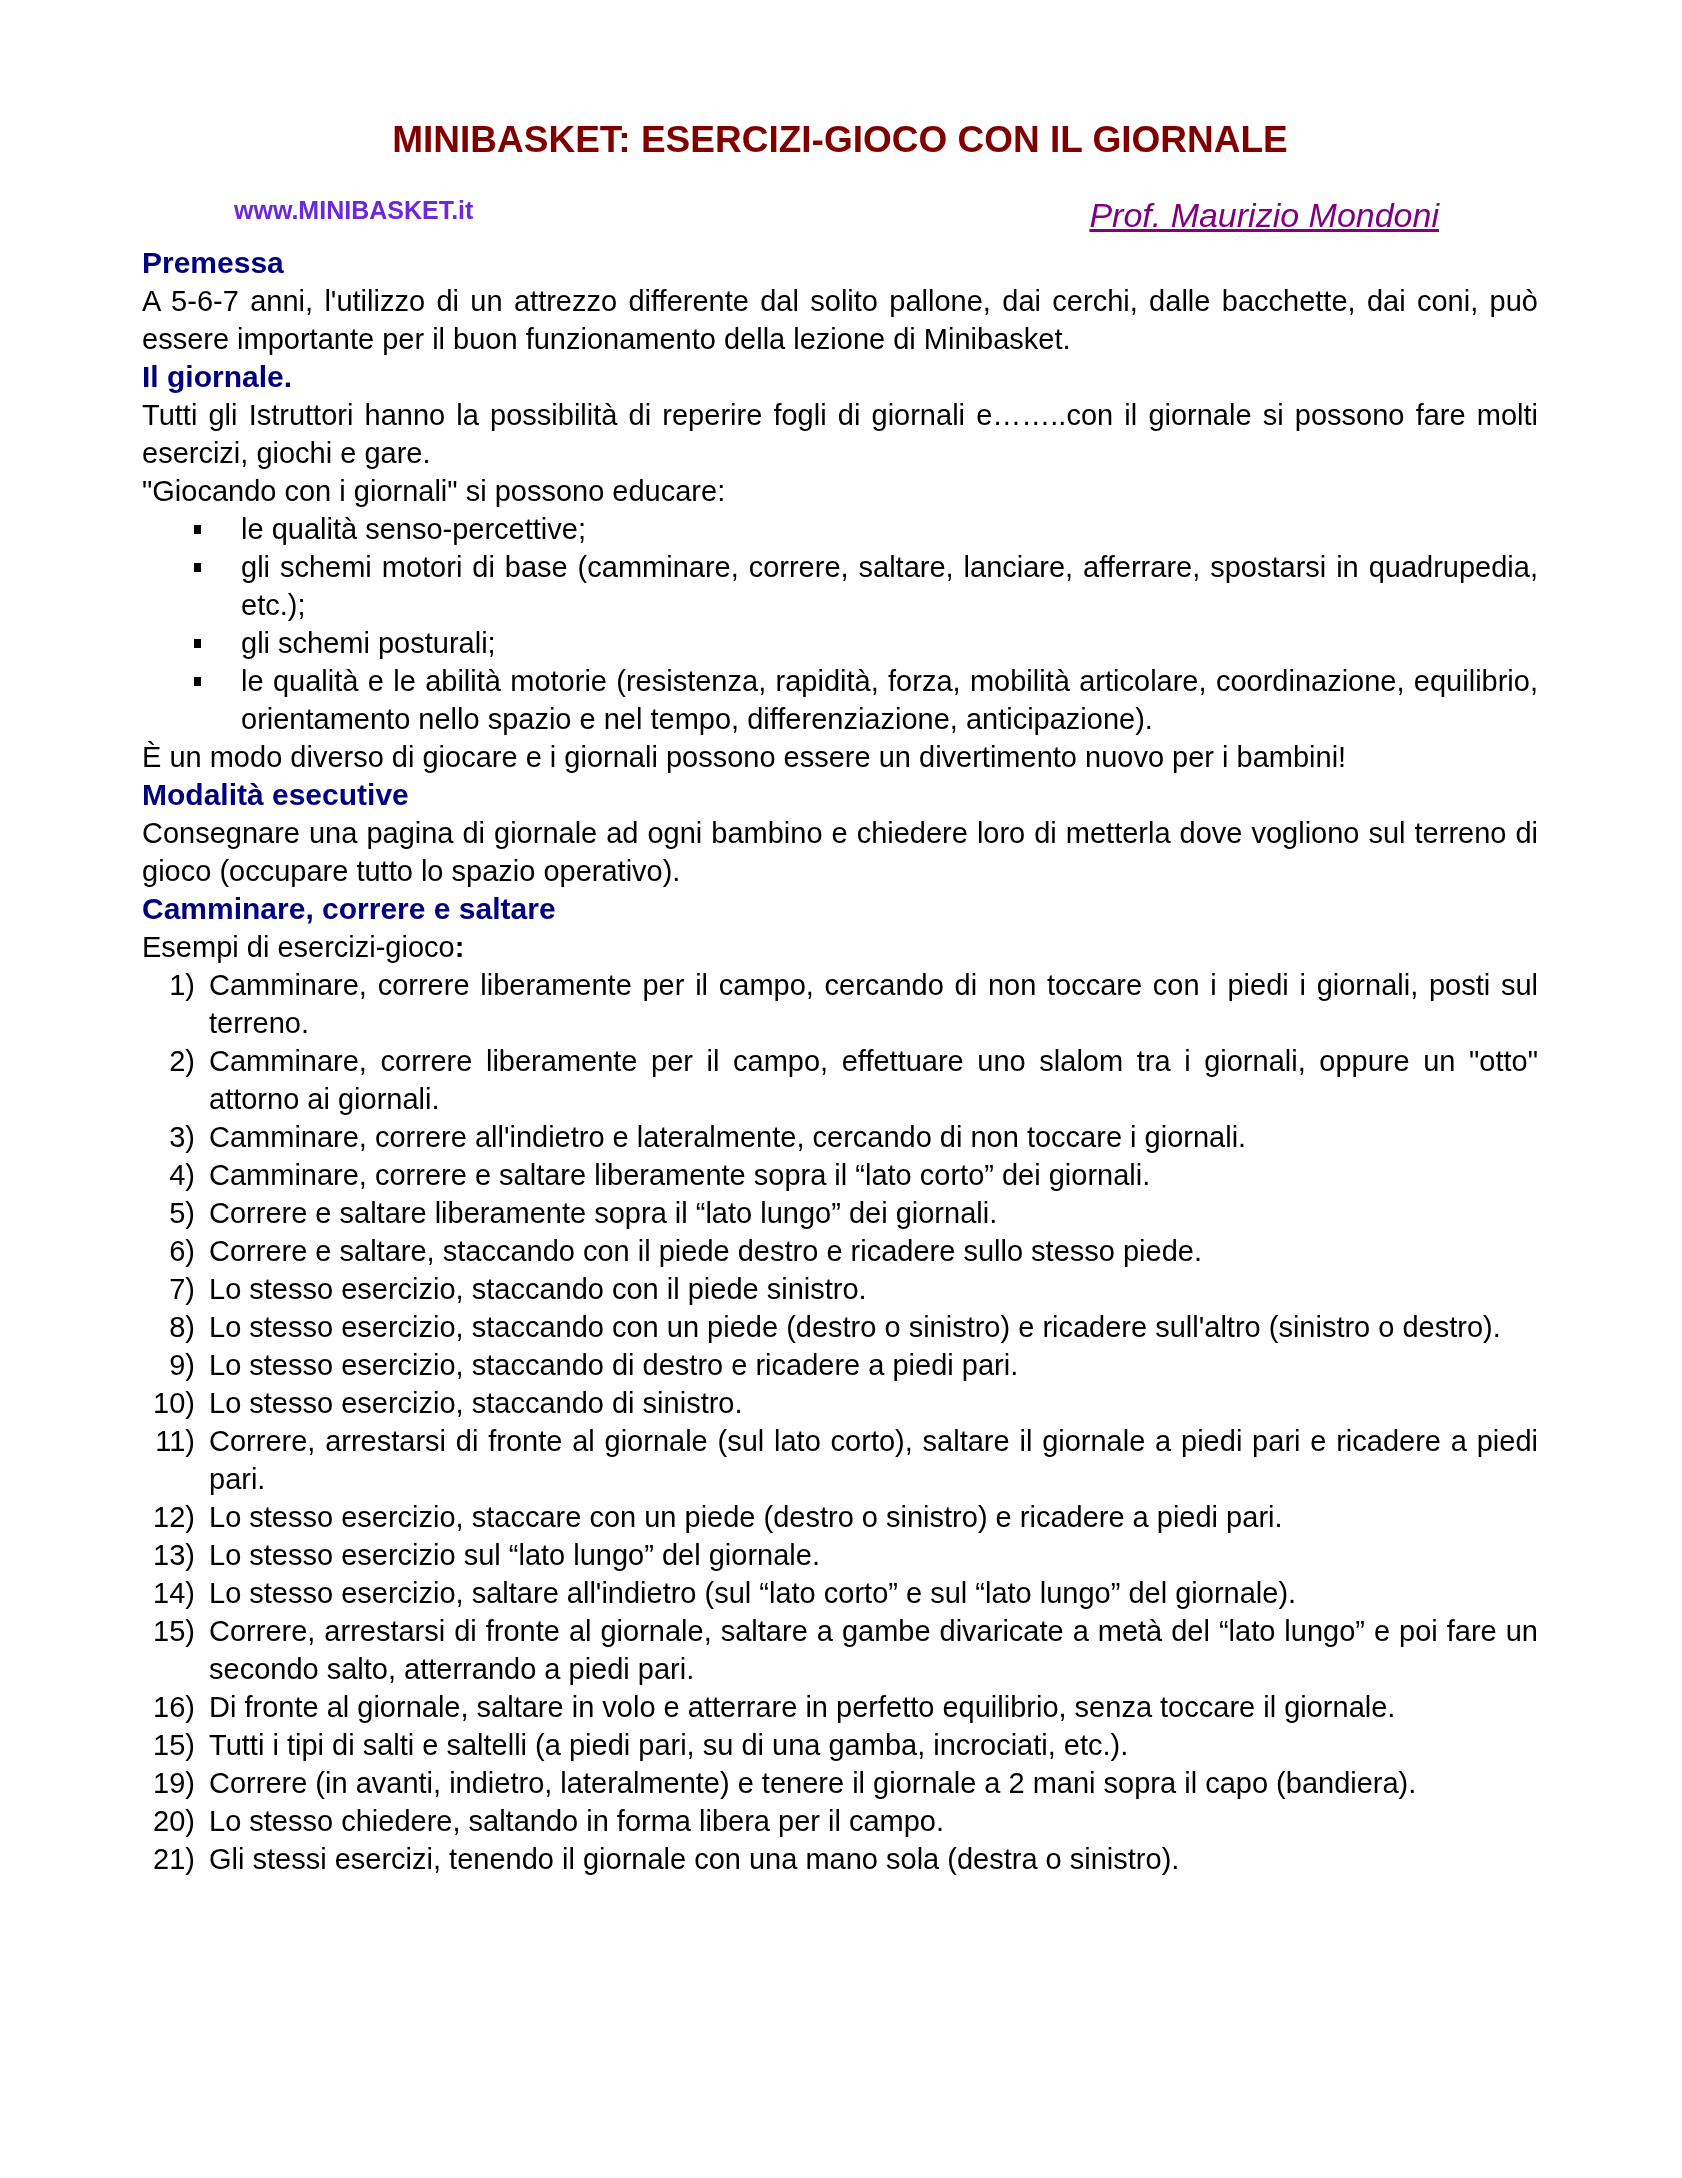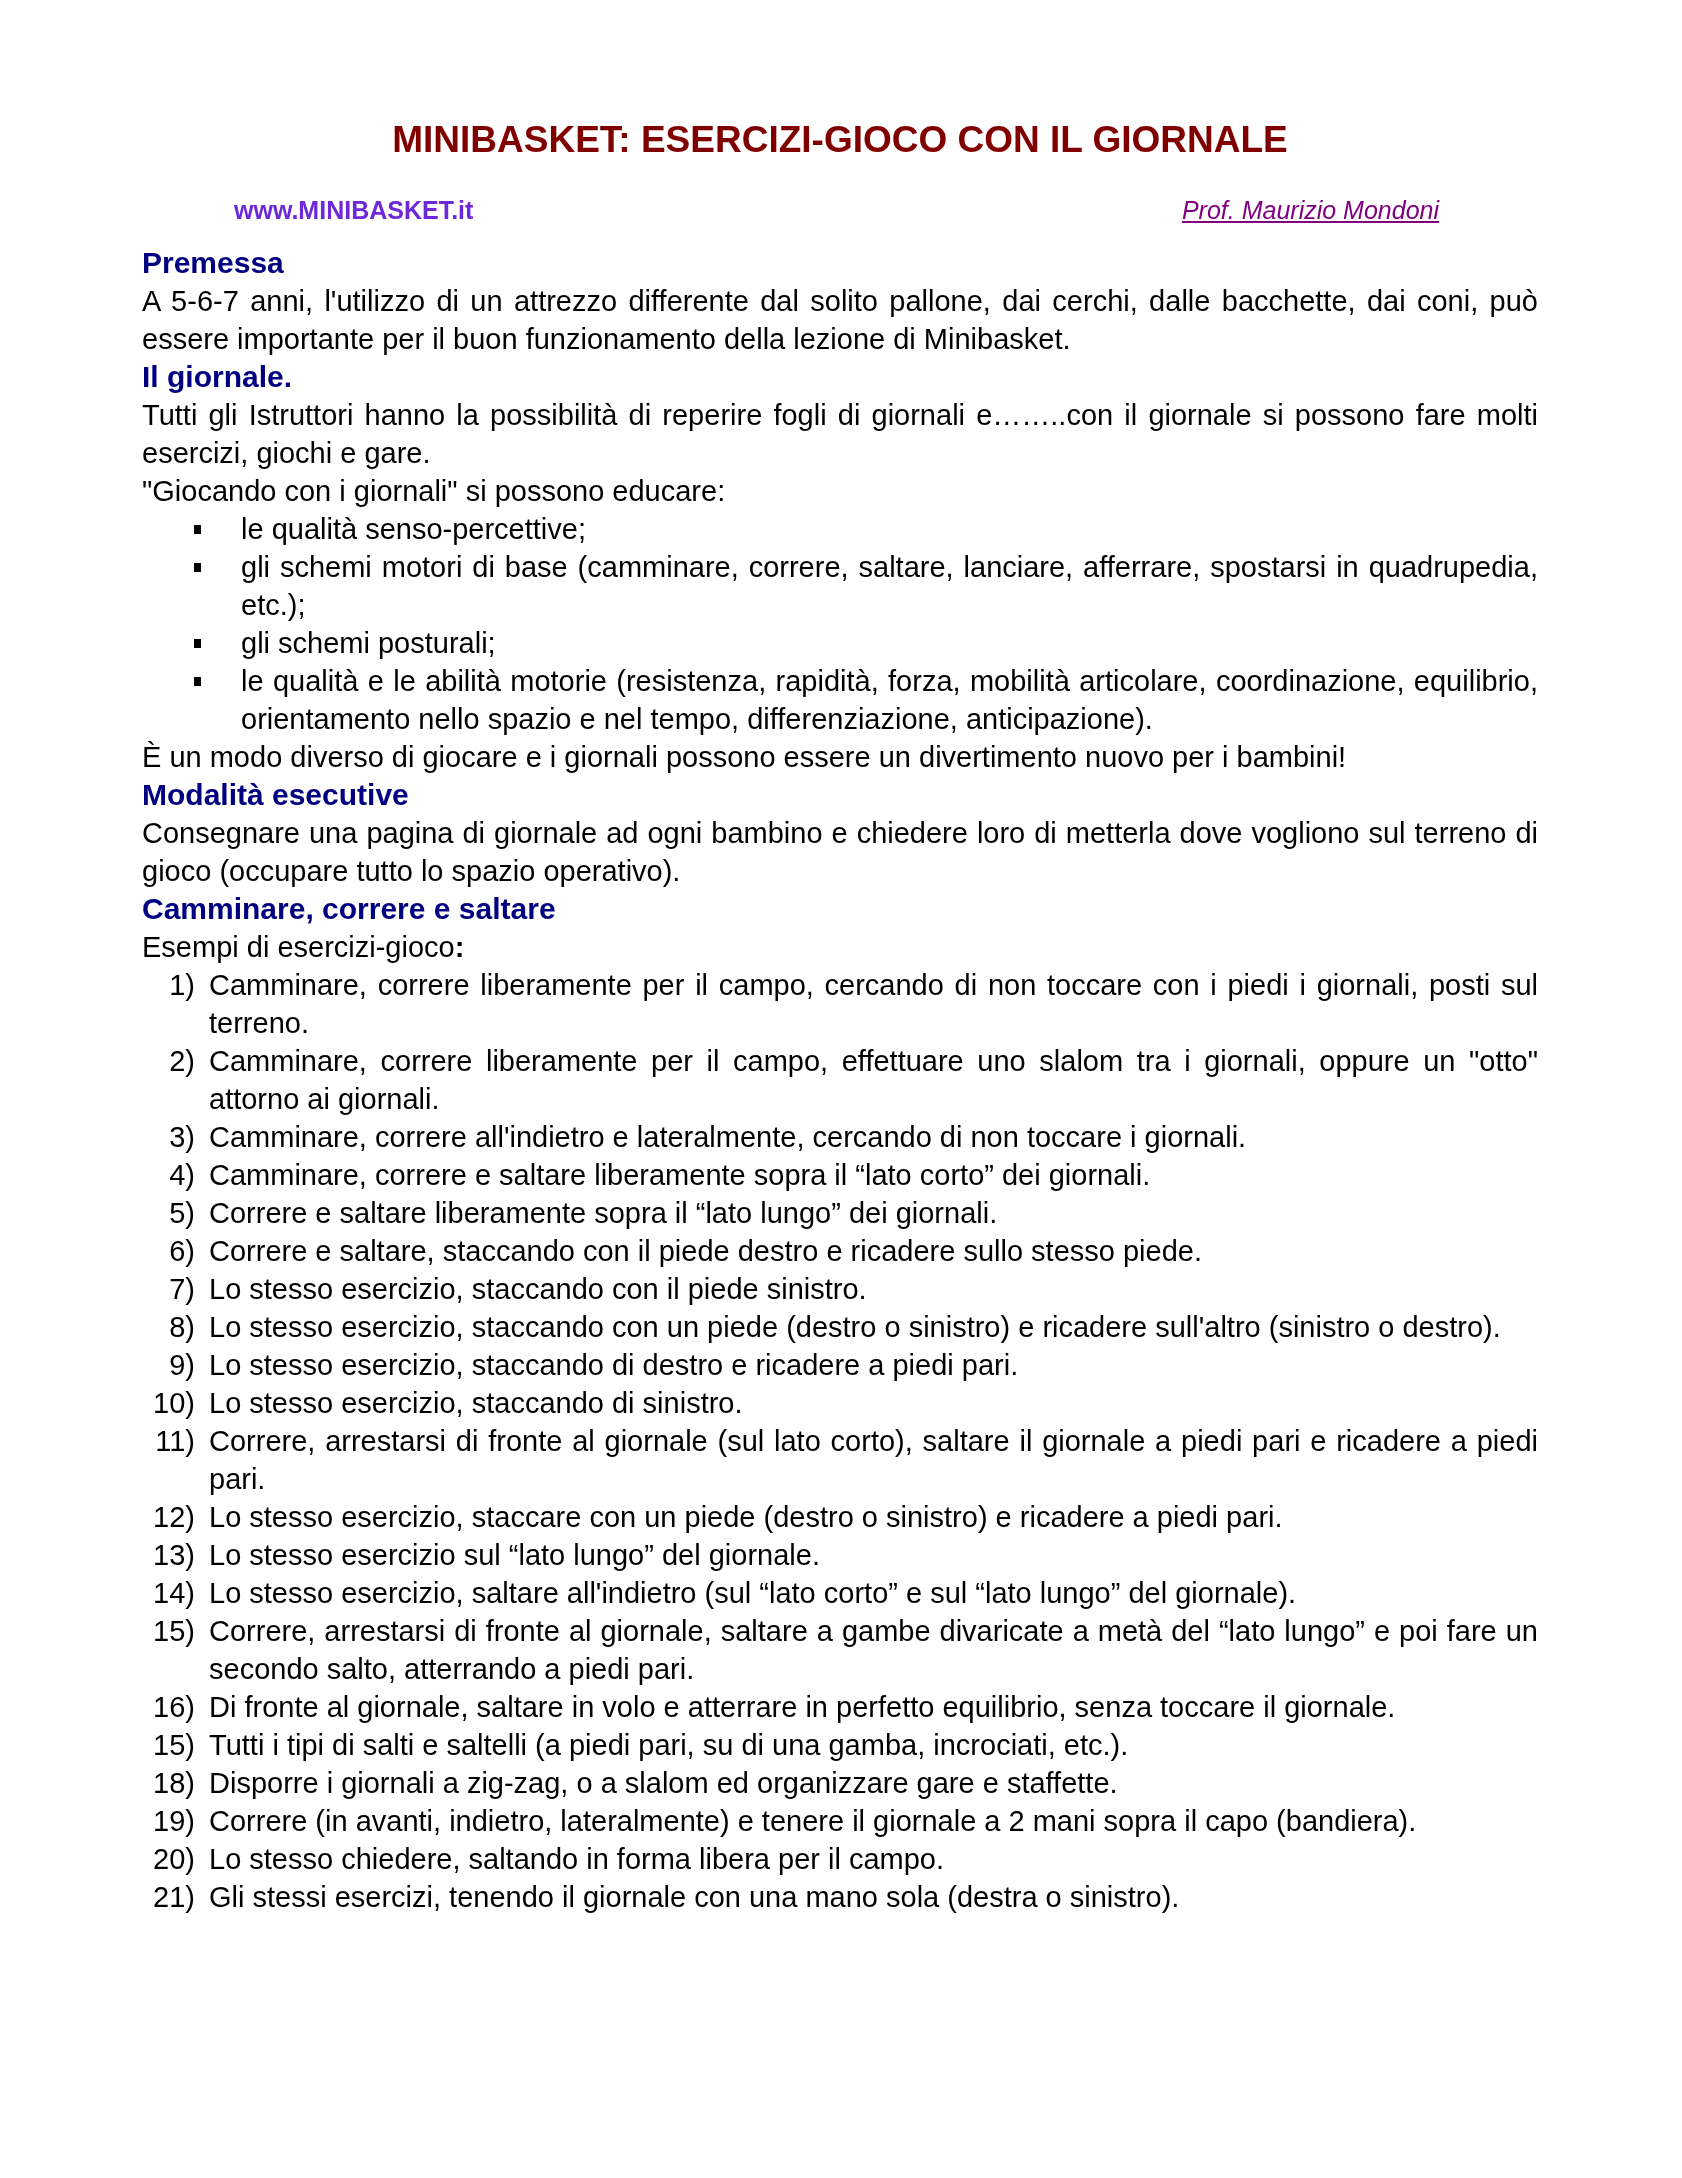--- a/index.html
+++ b/index.html
@@ -3,21 +3,21 @@
   <meta charset="utf-8">
   <style>
     html, body { margin: 0; padding: 0; background: #ffffff; }
     body { width: 1682px; height: 2178px; position: relative; overflow: hidden;
            font-family: "Liberation Sans", sans-serif; color: #000000; }
     .page { position: absolute; left: 142px; top: 0; width: 1396px; }
     .title { position: absolute; left: 0; top: 119px; width: 1396px; text-align: center;
              font-size: 37px; font-weight: bold; color: #800000; letter-spacing: 0px; }
     .meta-row { position: absolute; top: 196px; left: 0; width: 1396px; height: 32px; }
     .site { position: absolute; left: 92px; top: 0; font-size: 25px; font-weight: bold; color: #6d28d9; }
-    .author { position: absolute; right: 99px; top: 0; font-size: 25px; font-style: italic;
+    .author { position: absolute; right: 99px; top: 0; font-size: 34px; font-style: italic;
               color: #800080; text-decoration: underline; }
     .content { position: absolute; left: 0; top: 244px; width: 1396px;
                font-size: 29px; line-height: 38px; }
     .h { font-weight: bold; color: #000080; font-size: 30px; }
     .p { text-align: justify; }
     ul.bullets { list-style: none; margin: 0; padding: 0; }
     ul.bullets li { position: relative; padding-left: 99px; text-align: justify; }
     ul.bullets li .bullet { position: absolute; left: 52px; top: 15px; width: 7px; height: 9px; background: #000; }
     ol.ex { list-style: none; margin: 0; padding: 0; }
     ol.ex li { position: relative; padding-left: 67px; text-align: justify; }
@@ -68,20 +68,19 @@
       <li><span class="num">8)</span><span>Lo stesso esercizio, staccando con un piede (destro o sinistro) e ricadere sull'altro (sinistro o destro).</span></li>
       <li><span class="num">9)</span><span>Lo stesso esercizio, staccando di destro e ricadere a piedi pari.</span></li>
       <li><span class="num">10)</span><span>Lo stesso esercizio, staccando di sinistro.</span></li>
       <li><span class="num">11)</span><span>Correre, arrestarsi di fronte al giornale (sul lato corto), saltare il giornale a piedi pari e ricadere a piedi pari.</span></li>
       <li><span class="num">12)</span><span>Lo stesso esercizio, staccare con un piede (destro o sinistro) e ricadere a piedi pari.</span></li>
       <li><span class="num">13)</span><span>Lo stesso esercizio sul “lato lungo” del giornale.</span></li>
       <li><span class="num">14)</span><span>Lo stesso esercizio, saltare all'indietro (sul “lato corto” e sul “lato lungo” del giornale).</span></li>
       <li><span class="num">15)</span><span>Correre, arrestarsi di fronte al giornale, saltare a gambe divaricate a metà del “lato lungo” e poi fare un secondo salto, atterrando a piedi pari.</span></li>
       <li><span class="num">16)</span><span>Di fronte al giornale, saltare in volo e atterrare in perfetto equilibrio, senza toccare il giornale.</span></li>
       <li><span class="num">15)</span><span>Tutti i tipi di salti e saltelli (a piedi pari, su di una gamba, incrociati, etc.).</span></li>
-      <li><span class="num">18)</span><span>Disporre i giornali a zig-zag, o a slalom ed organizzare gare e staffette.</span></li>
       <li><span class="num">19)</span><span>Correre (in avanti, indietro, lateralmente) e tenere il giornale a 2 mani sopra il capo (bandiera).</span></li>
       <li><span class="num">20)</span><span>Lo stesso chiedere, saltando in forma libera per il campo.</span></li>
       <li><span class="num">21)</span><span>Gli stessi esercizi, tenendo il giornale con una mano sola (destra o sinistro).</span></li>
     </ol>
   </div>
 </div>
 
 
 </body></html>

